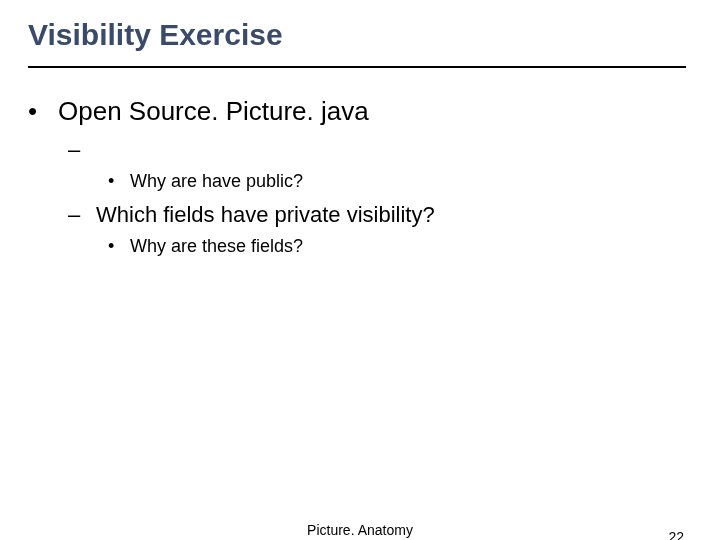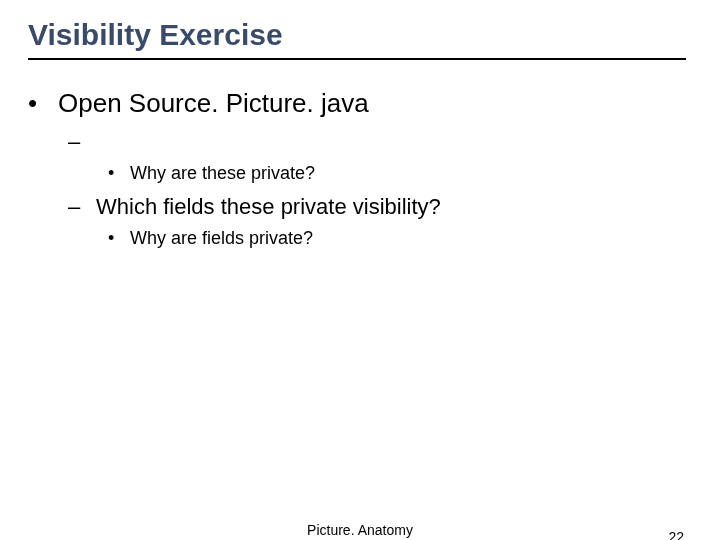--- a/index.html
+++ b/index.html
@@ -12,21 +12,21 @@
       height: 540px;
       background: #ffffff;
       font-family: Arial, Helvetica, sans-serif;
       position: relative;
       color: #000;
     }
     .title {
       font-size: 30px;
       font-weight: bold;
       color: #3a4a6a;
-      padding: 18px 0 6px 28px;
+      padding: 18px 0 14px 28px;
     }
     .title-underline {
       width: 658px;
       height: 2px;
       background: #000;
       margin-left: 28px;
       margin-bottom: 28px;
     }
     .content {
       padding-left: 28px;
@@ -90,28 +90,28 @@
 <div class="content">
   <div class="level-1">
     <span class="bullet">•</span>
     <span>Open Source. Picture. java</span>
   </div>
   <div class="level-2">
     <span class="bullet">–</span>
   </div>
   <div class="level-3">
     <span class="bullet">•</span>
-    <span>Why are these private?</span>
+    <span>Why are have public?</span>
   </div>
   <div class="level-2">
     <span class="bullet">–</span>
-    <span>Which fields these private visibility?</span>
+    <span>Which fields have private visibility?</span>
   </div>
   <div class="level-3">
     <span class="bullet">•</span>
-    <span>Why are fields private?</span>
+    <span>Why are these fields?</span>
   </div>
 </div>
 
 <div class="footer">
   <span class="footer-center">Picture. Anatomy</span>
   <span class="footer-right">22</span>
 </div>
 
 </body></html>

